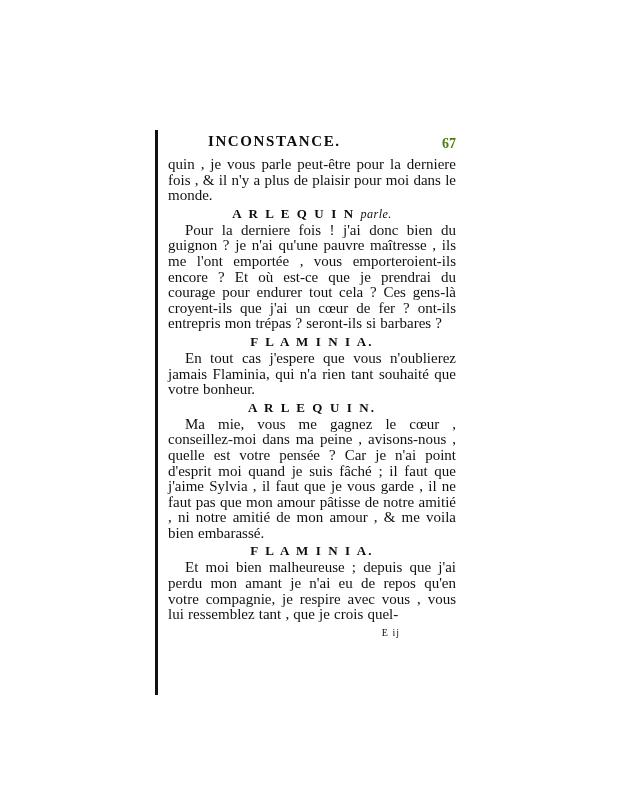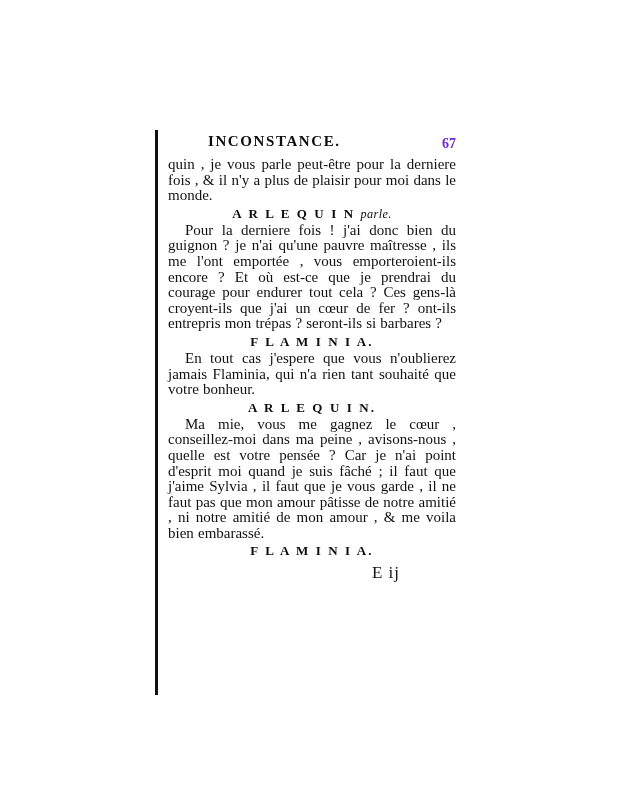--- a/index.html
+++ b/index.html
@@ -49,21 +49,21 @@
     font-variant: small-caps;
     font-weight: 600;
     color: #0d0d0d;
   }
   .folio {
     position: absolute;
     right: 0;
     top: 3px;
     font-size: 14px;
     font-weight: 700;
-    color: #6d28d9;
+    color: #4d7c0f;
     margin-left: 32px;
   }
   p.para {
     margin: 0;
     font-size: 15px;
     line-height: 15.6px;
     color: #111111;
     text-align: justify;
     text-align-last: left;
     word-spacing: 0.4px;
@@ -82,21 +82,21 @@
   .speaker .mood {
     font-style: italic;
     letter-spacing: 0.4px;
     font-weight: 400;
     font-size: 12.2px;
   }
   .signature {
     margin-top: 4px;
     text-align: right;
     padding-right: 56px;
-    font-size: 17px;
+    font-size: 10px;
     color: #111111;
     letter-spacing: 1px;
   }
 </style>
 </head>
 <body>
 
 <div class="page">
 
   <div class="gutter-rule"></div>
@@ -126,17 +126,18 @@
     <div class="speaker">
       <span>A R L E Q U I N.</span>
     </div>
 
     <p class="para indent">Ma mie, vous me gagnez le cœur , conseillez-moi dans ma peine , avisons-nous , quelle est votre pensée ? Car je n'ai point d'esprit moi quand je suis fâché ; il faut que j'aime Sylvia , il faut que je vous garde , il ne faut pas que mon amour pâtisse de notre amitié , ni notre amitié de mon amour , &amp; me voila bien embarassé.</p>
 
     <div class="speaker">
       <span>F L A M I N I A.</span>
     </div>
 
+    <p class="para indent">Et moi bien malheureuse ; depuis que j'ai perdu mon amant je n'ai eu de repos qu'en votre compagnie, je respire avec vous , vous lui ressemblez tant , que je crois quel-</p>
 
     <div class="signature">E ij</div>
 
   </div>
 </div>
 
 </body></html>

